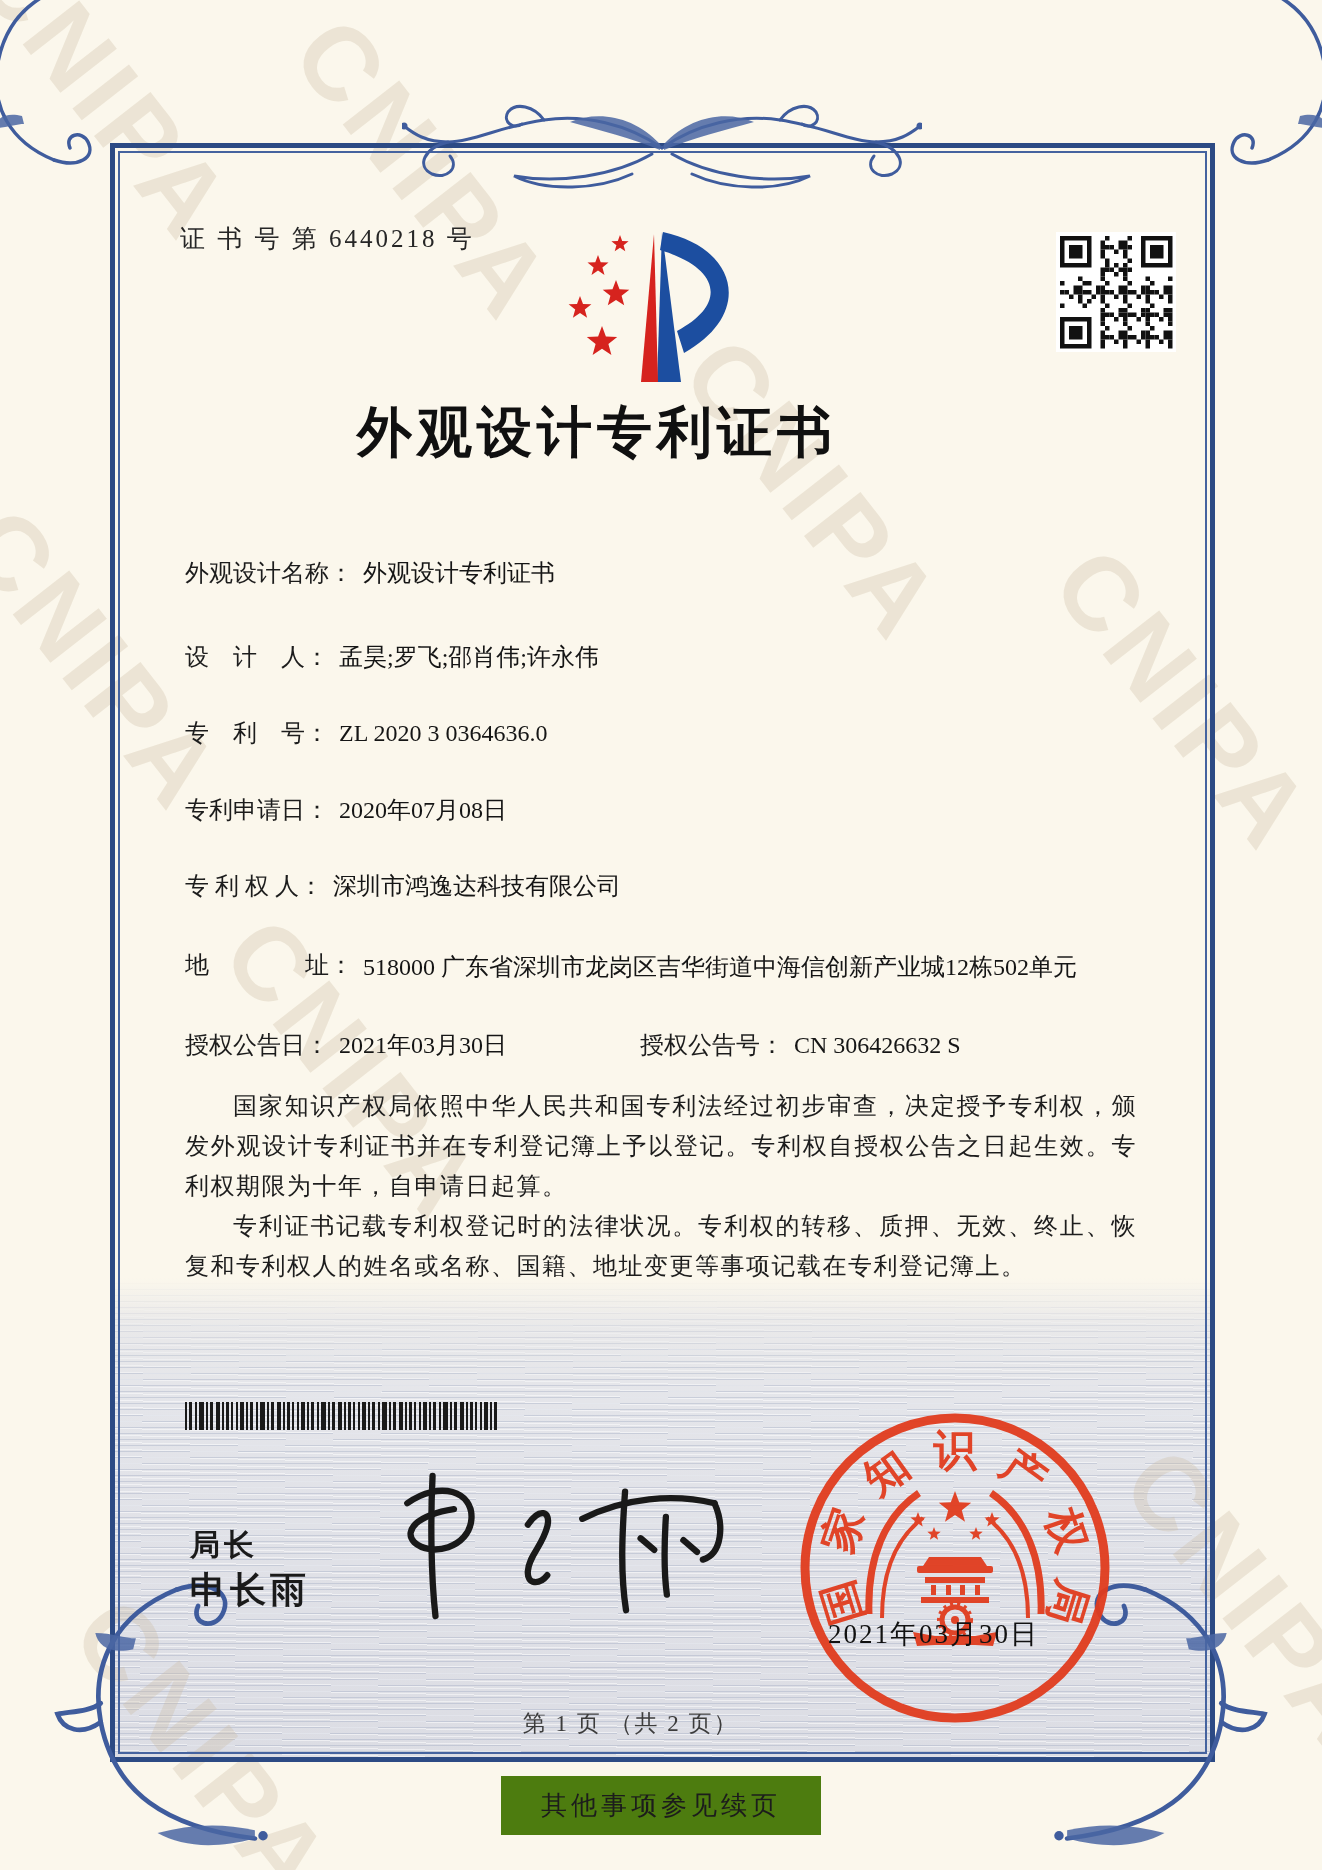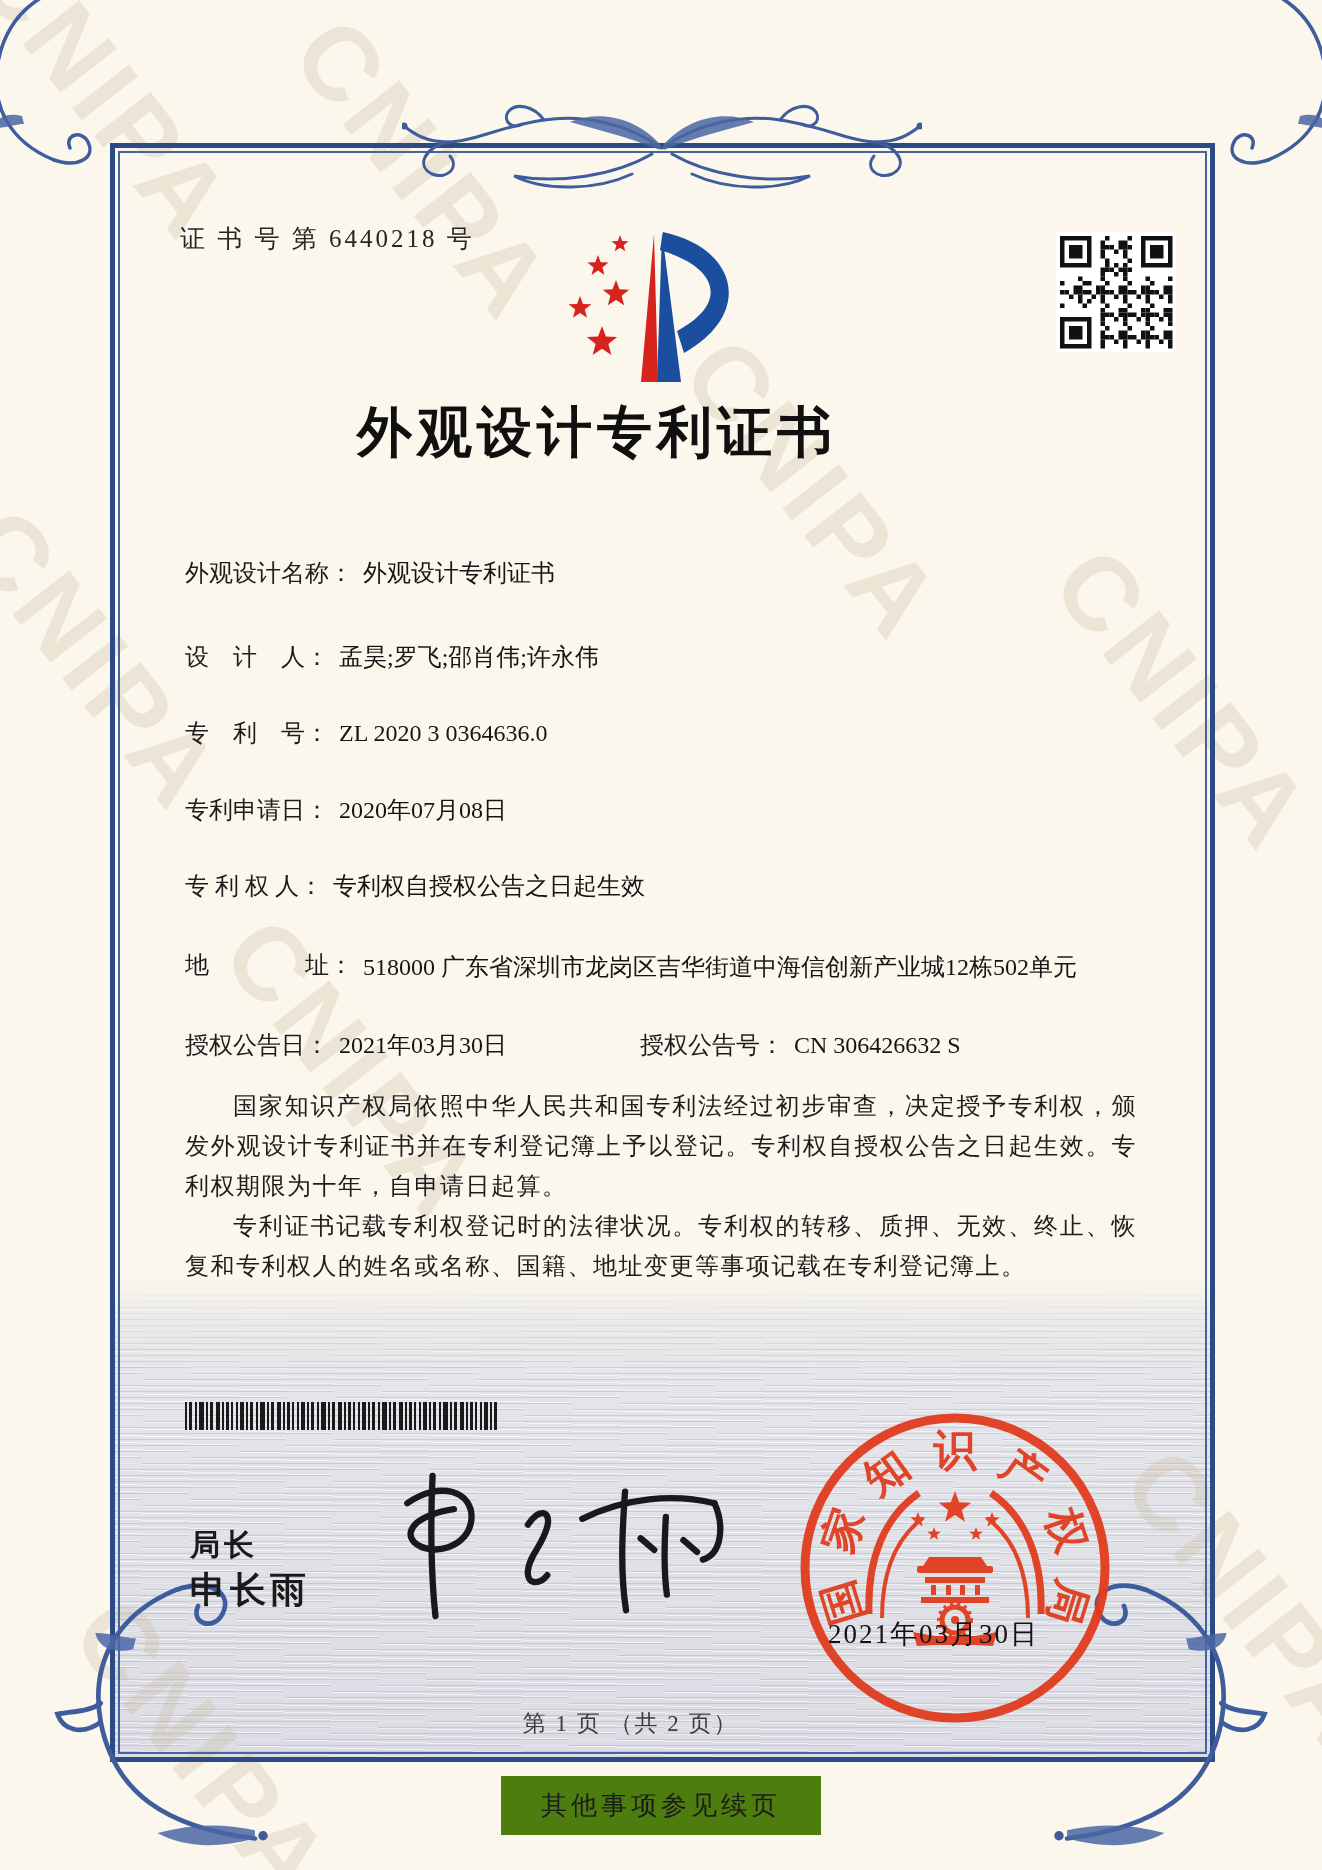--- a/index.html
+++ b/index.html
@@ -336,21 +336,21 @@
   <div class="row" style="top:640px">
     <span class="lab">设　计　人：</span><span class="val">孟昊;罗飞;邵肖伟;许永伟</span>
   </div>
   <div class="row" style="top:716px">
     <span class="lab">专　利　号：</span><span class="val">ZL 2020 3 0364636.0</span>
   </div>
   <div class="row" style="top:793px">
     <span class="lab">专利申请日：</span><span class="val">2020年07月08日</span>
   </div>
   <div class="row" style="top:869px">
-    <span class="lab">专 利 权 人：</span><span class="val">专利权自授权公告之日起生效</span>
+    <span class="lab">专 利 权 人：</span><span class="val">深圳市鸿逸达科技有限公司</span>
   </div>
   <div class="row" style="top:948px">
     <span class="lab">地　　　　址：</span><span class="val wrap">518000 广东省深圳市龙岗区吉华街道中海信创新产业城12栋502单元</span>
   </div>
   <div class="row" style="top:1028px">
     <span class="lab">授权公告日：</span><span class="val">2021年03月30日</span>
     <span style="position:absolute;left:455px">
       <span class="lab">授权公告号：</span><span class="val">CN 306426632 S</span>
     </span>
   </div>

